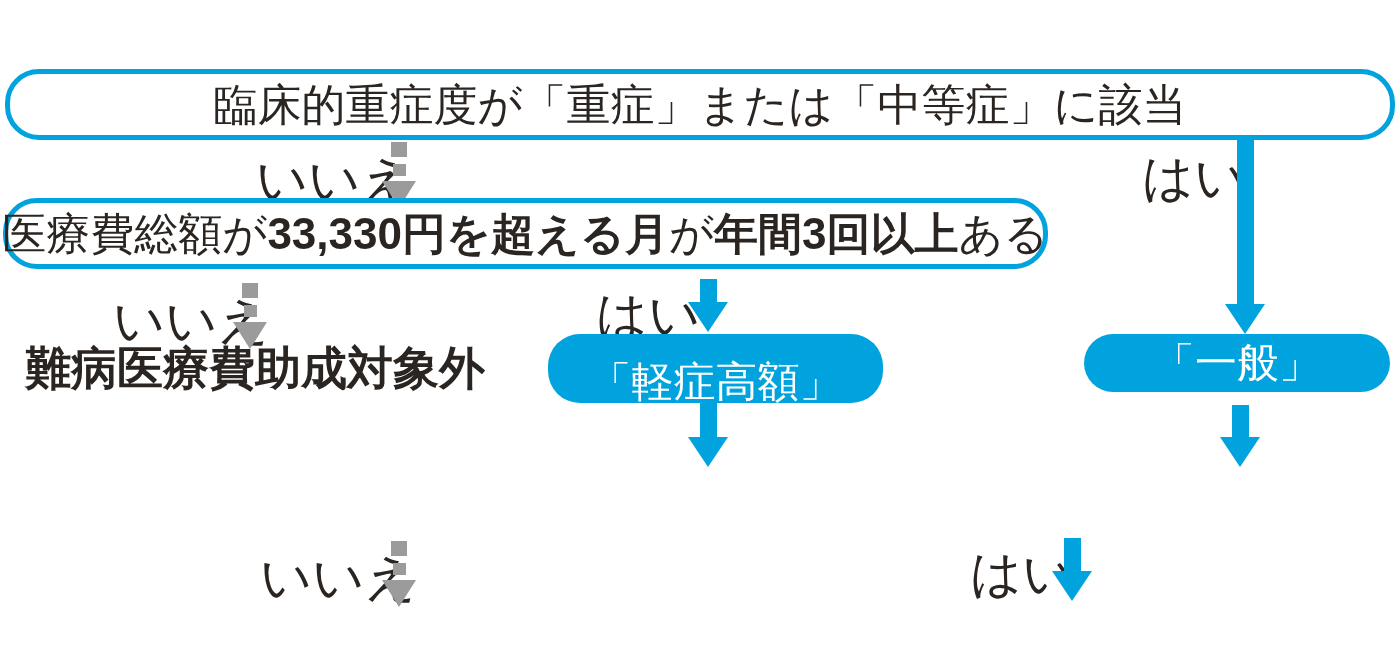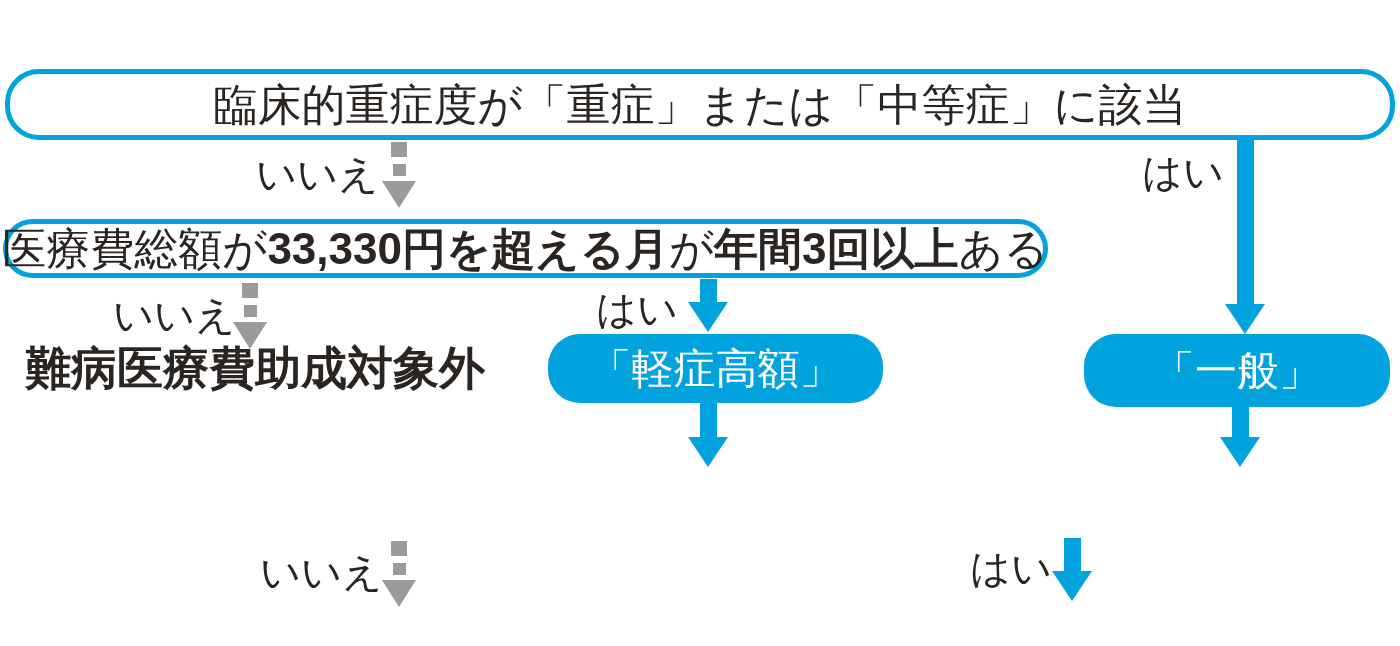--- a/index.html
+++ b/index.html
@@ -22,21 +22,21 @@
   .result{
     position:absolute;box-sizing:border-box;background:var(--blue);
     border-radius:32px;color:#fff;
     display:flex;align-items:center;justify-content:center;
     font-size:42px;line-height:1;white-space:nowrap;
   }
   .plain-text{
     position:absolute;font-size:46px;line-height:1;white-space:nowrap;color:var(--ink);
   }
   .lbl{
-    position:absolute;font-size:40px;line-height:1;white-space:nowrap;color:var(--ink);text-align:center;
+    position:absolute;font-size:51px;line-height:1;white-space:nowrap;color:var(--ink);text-align:center;
   }
   .barrow{
     position:absolute;display:flex;flex-direction:column;align-items:center;width:40px;
   }
   .barrow .stem{width:17px;background:var(--blue);flex:1;}
   .barrow .tip{
     width:0;height:0;flex:0 0 auto;
     border-left:20px solid transparent;border-right:20px solid transparent;
     border-top:30px solid var(--blue);
   }
@@ -66,44 +66,44 @@
     <div class="d2"></div>
     <div class="tip"></div>
   </div>
 
   <span class="lbl" style="left:1142px;top:105px;">はい</span>
   <div class="barrow" style="left:1225px;top:93px;height:194px;">
     <div class="stem"></div>
     <div class="tip"></div>
   </div>
 
-  <div class="decision" style="left:3px;top:172px;width:1045px;height:59px;">
+  <div class="decision" style="left:3px;top:151px;width:1045px;height:71px;">
     <span><span>医療費総額が</span><span class="bd">33,330円を超える月</span><span>が</span><span class="bd">年間3回以上</span><span>ある</span></span>
   </div>
 
   <span class="lbl" style="left:113px;top:248px;">いいえ</span>
   <div class="garrow" style="left:233px;top:236px;">
     <div class="d1"></div>
     <div class="d2"></div>
     <div class="tip"></div>
   </div>
 
   <span class="lbl" style="left:596px;top:242px;">はい</span>
   <div class="barrow" style="left:688px;top:232px;height:53px;">
     <div class="stem"></div>
     <div class="tip"></div>
   </div>
 
   <span class="plain-text" style="left:25px;top:298px;font-weight:bold;">難病医療費助成対象外</span>
 
-  <div class="result" style="left:548px;top:287px;width:335px;height:69px;">
+  <div class="result" style="left:548px;top:287px;width:335px;height:69px;align-items:flex-end;">
     <span>「軽症高額」</span>
   </div>
 
-  <div class="result" style="left:1084px;top:287px;width:306px;height:73px;">
+  <div class="result" style="left:1084px;top:287px;width:306px;height:58px;">
     <span>「一般」</span>
   </div>
 
   <div class="barrow" style="left:688px;top:356px;height:64px;">
     <div class="stem"></div>
     <div class="tip"></div>
   </div>
   <div class="barrow" style="left:1220px;top:358px;height:62px;">
     <div class="stem"></div>
     <div class="tip"></div>

